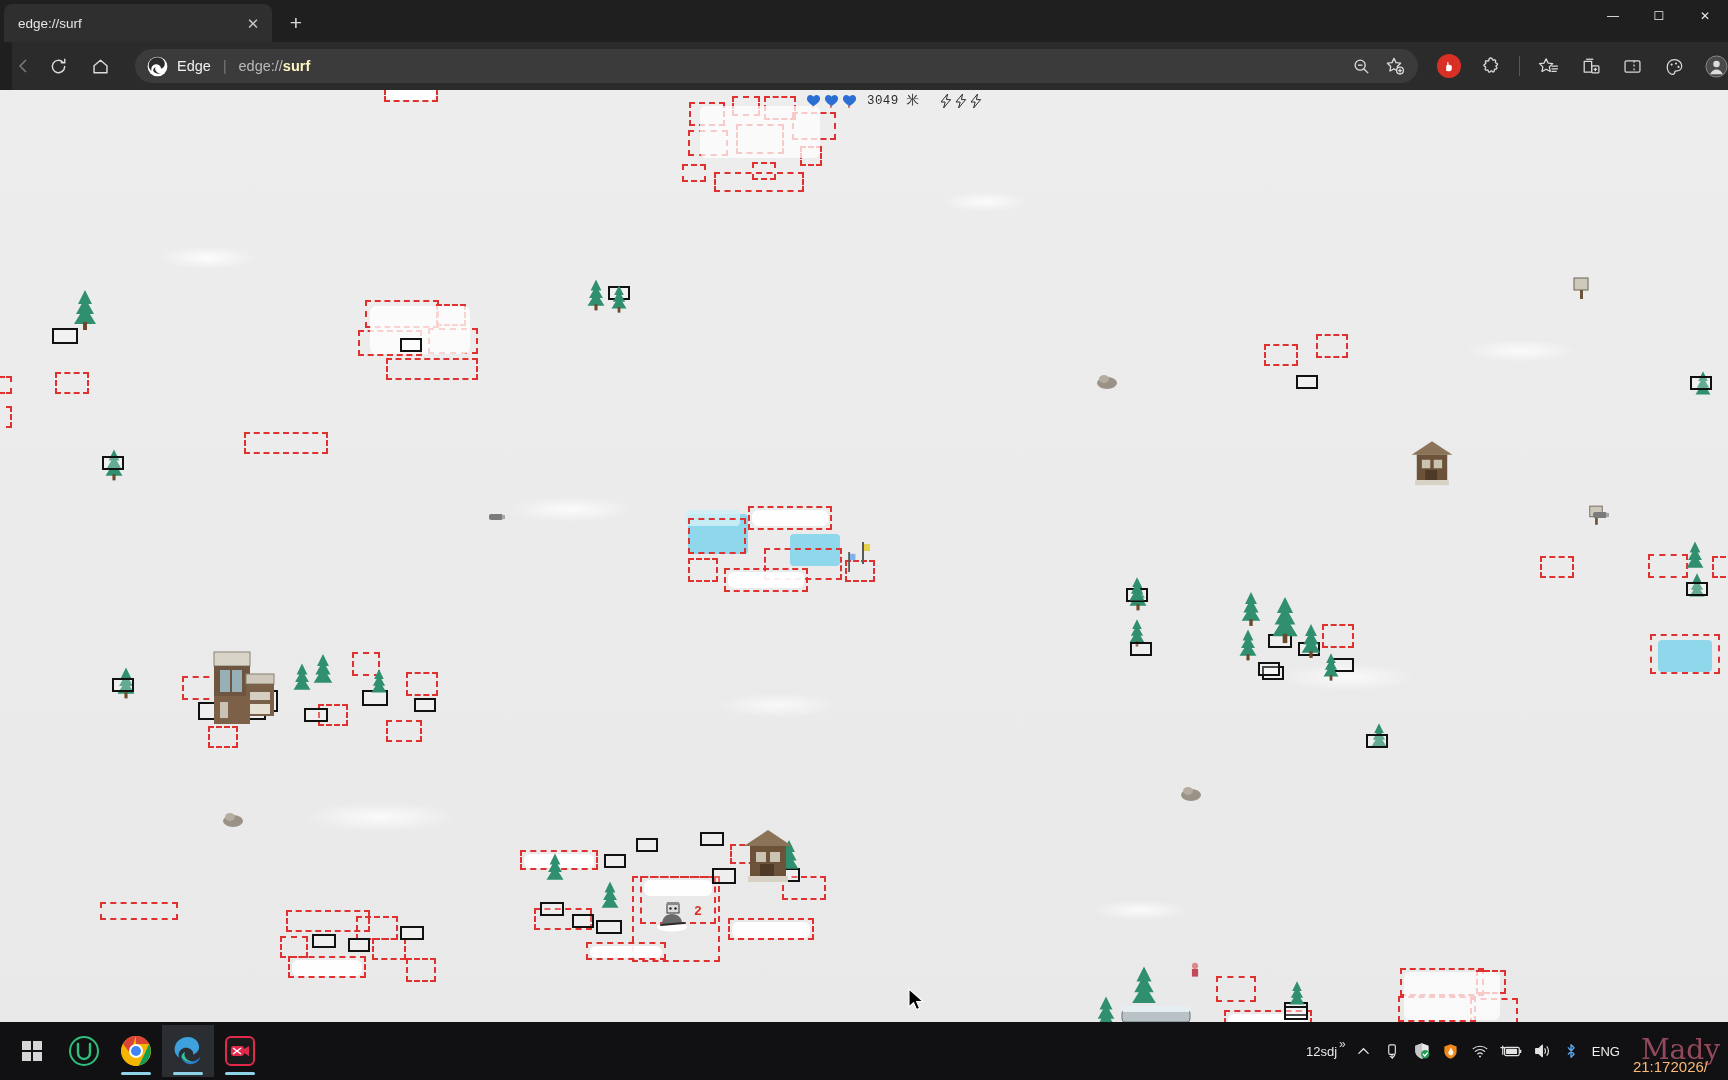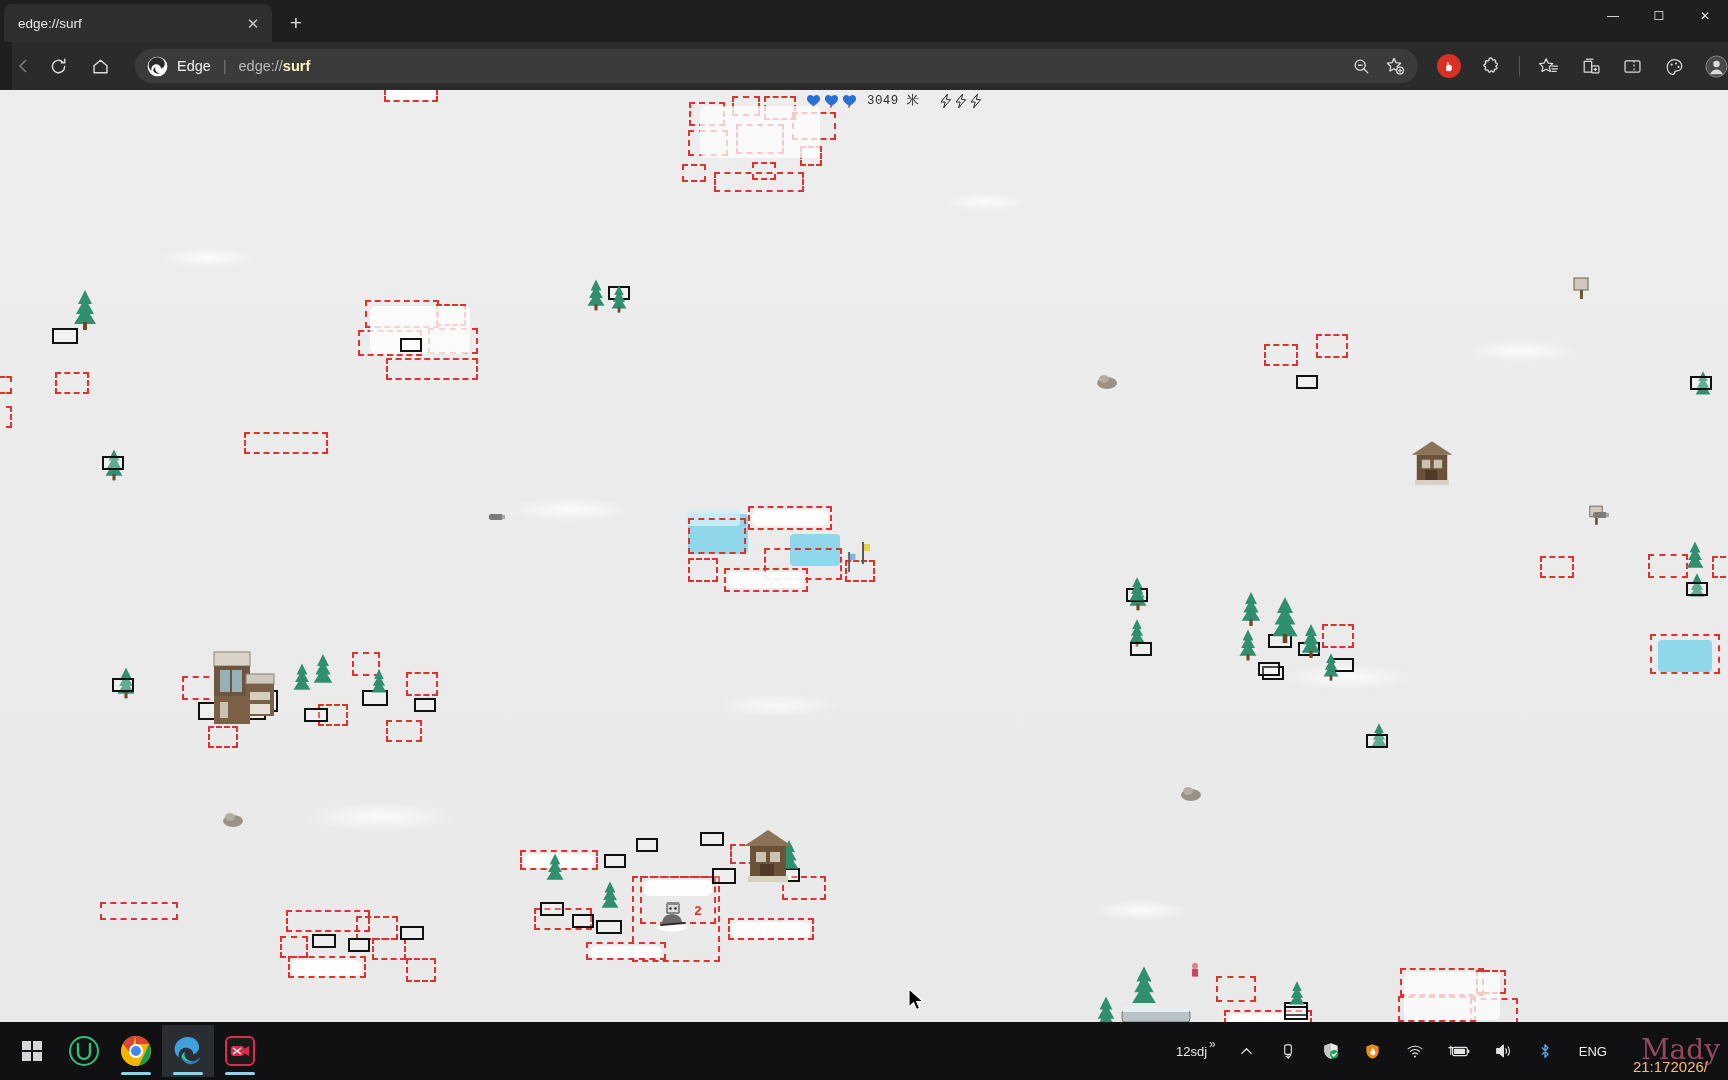--- a/index.html
+++ b/index.html
@@ -129,21 +129,21 @@
   .tkicon {
     width:52px; height:52px; position:relative;
     display:flex; align-items:center; justify-content:center;
   }
   .tkicon.active { background:#2a2d31; }
   .tkicon .underline {
     position:absolute; bottom:2px; left:11px; width:30px; height:3px;
     background:#8fd3e8; border-radius:2px;
   }
   .tk-spacer { flex:1; }
-  .tray { display:flex; align-items:center; gap:14px; padding-right:4px;text-align:center; }
+  .tray { display:flex; align-items:center; gap:1px; padding-right:4px;text-align:center; }
   .tray-item {
     height:52px; min-width:28px; padding:0 5px;
     display:flex; align-items:center; justify-content:center; color:#e3e3e3;
   }
   .tray-text { font-size:13px; color:#e9e9e9; }
   .chev-sup { font-size:12px; color:#dcdcdc; position:relative; top:-7px; left:2px; }
   .clock {
     display:flex; flex-direction:row; align-items:flex-end; justify-content:center;
     height:52px; padding:0 10px 0 6px; font-size:15px; line-height:1.25; color:#fdba74;
   }

